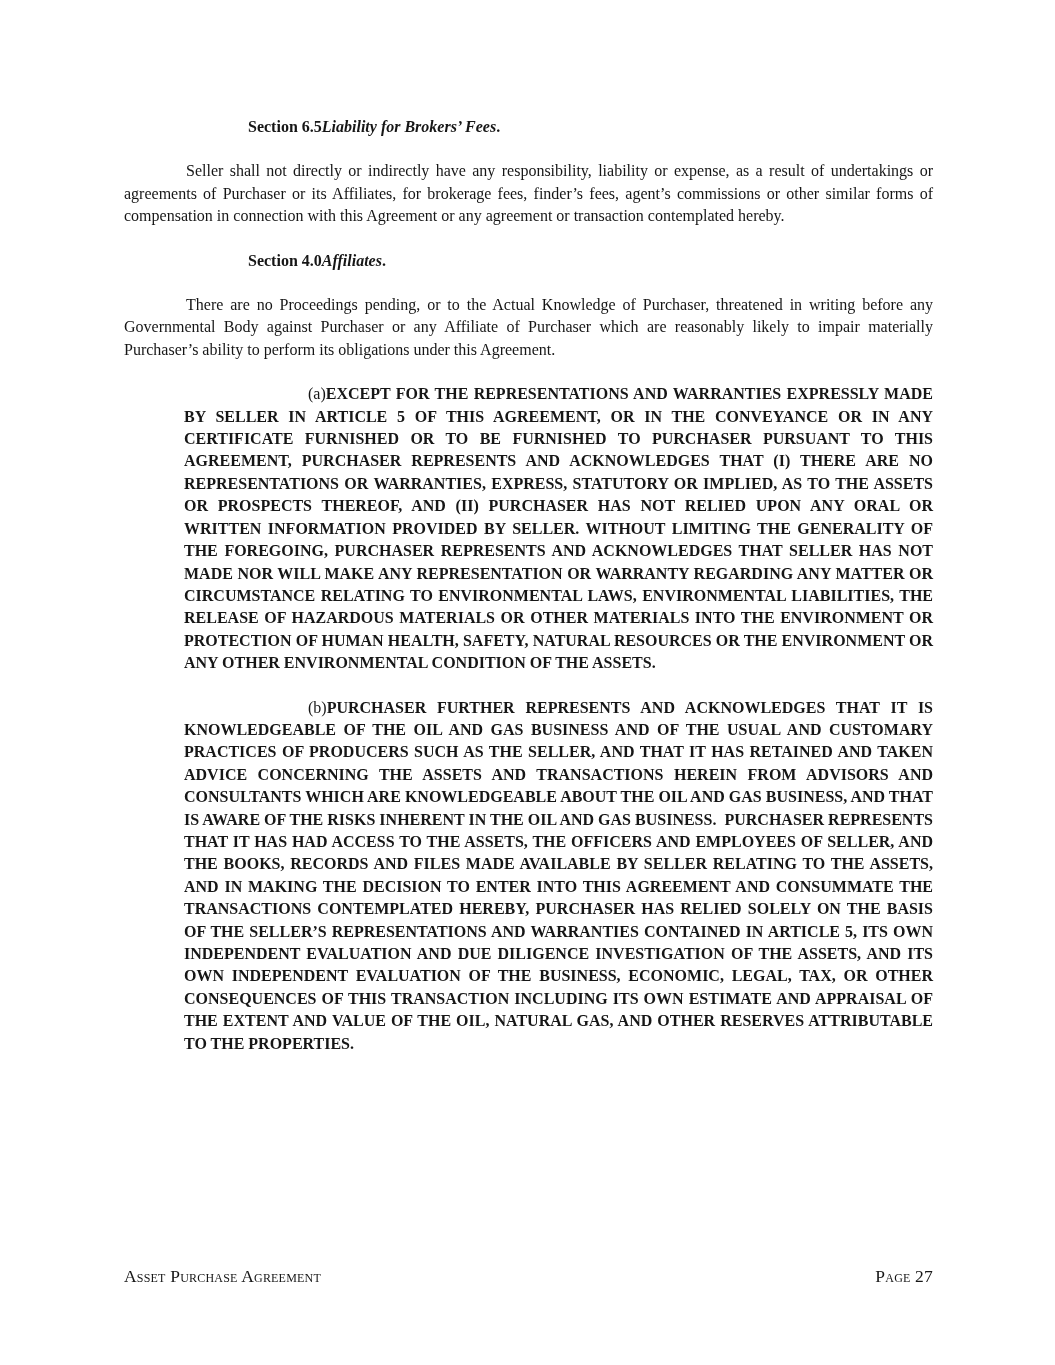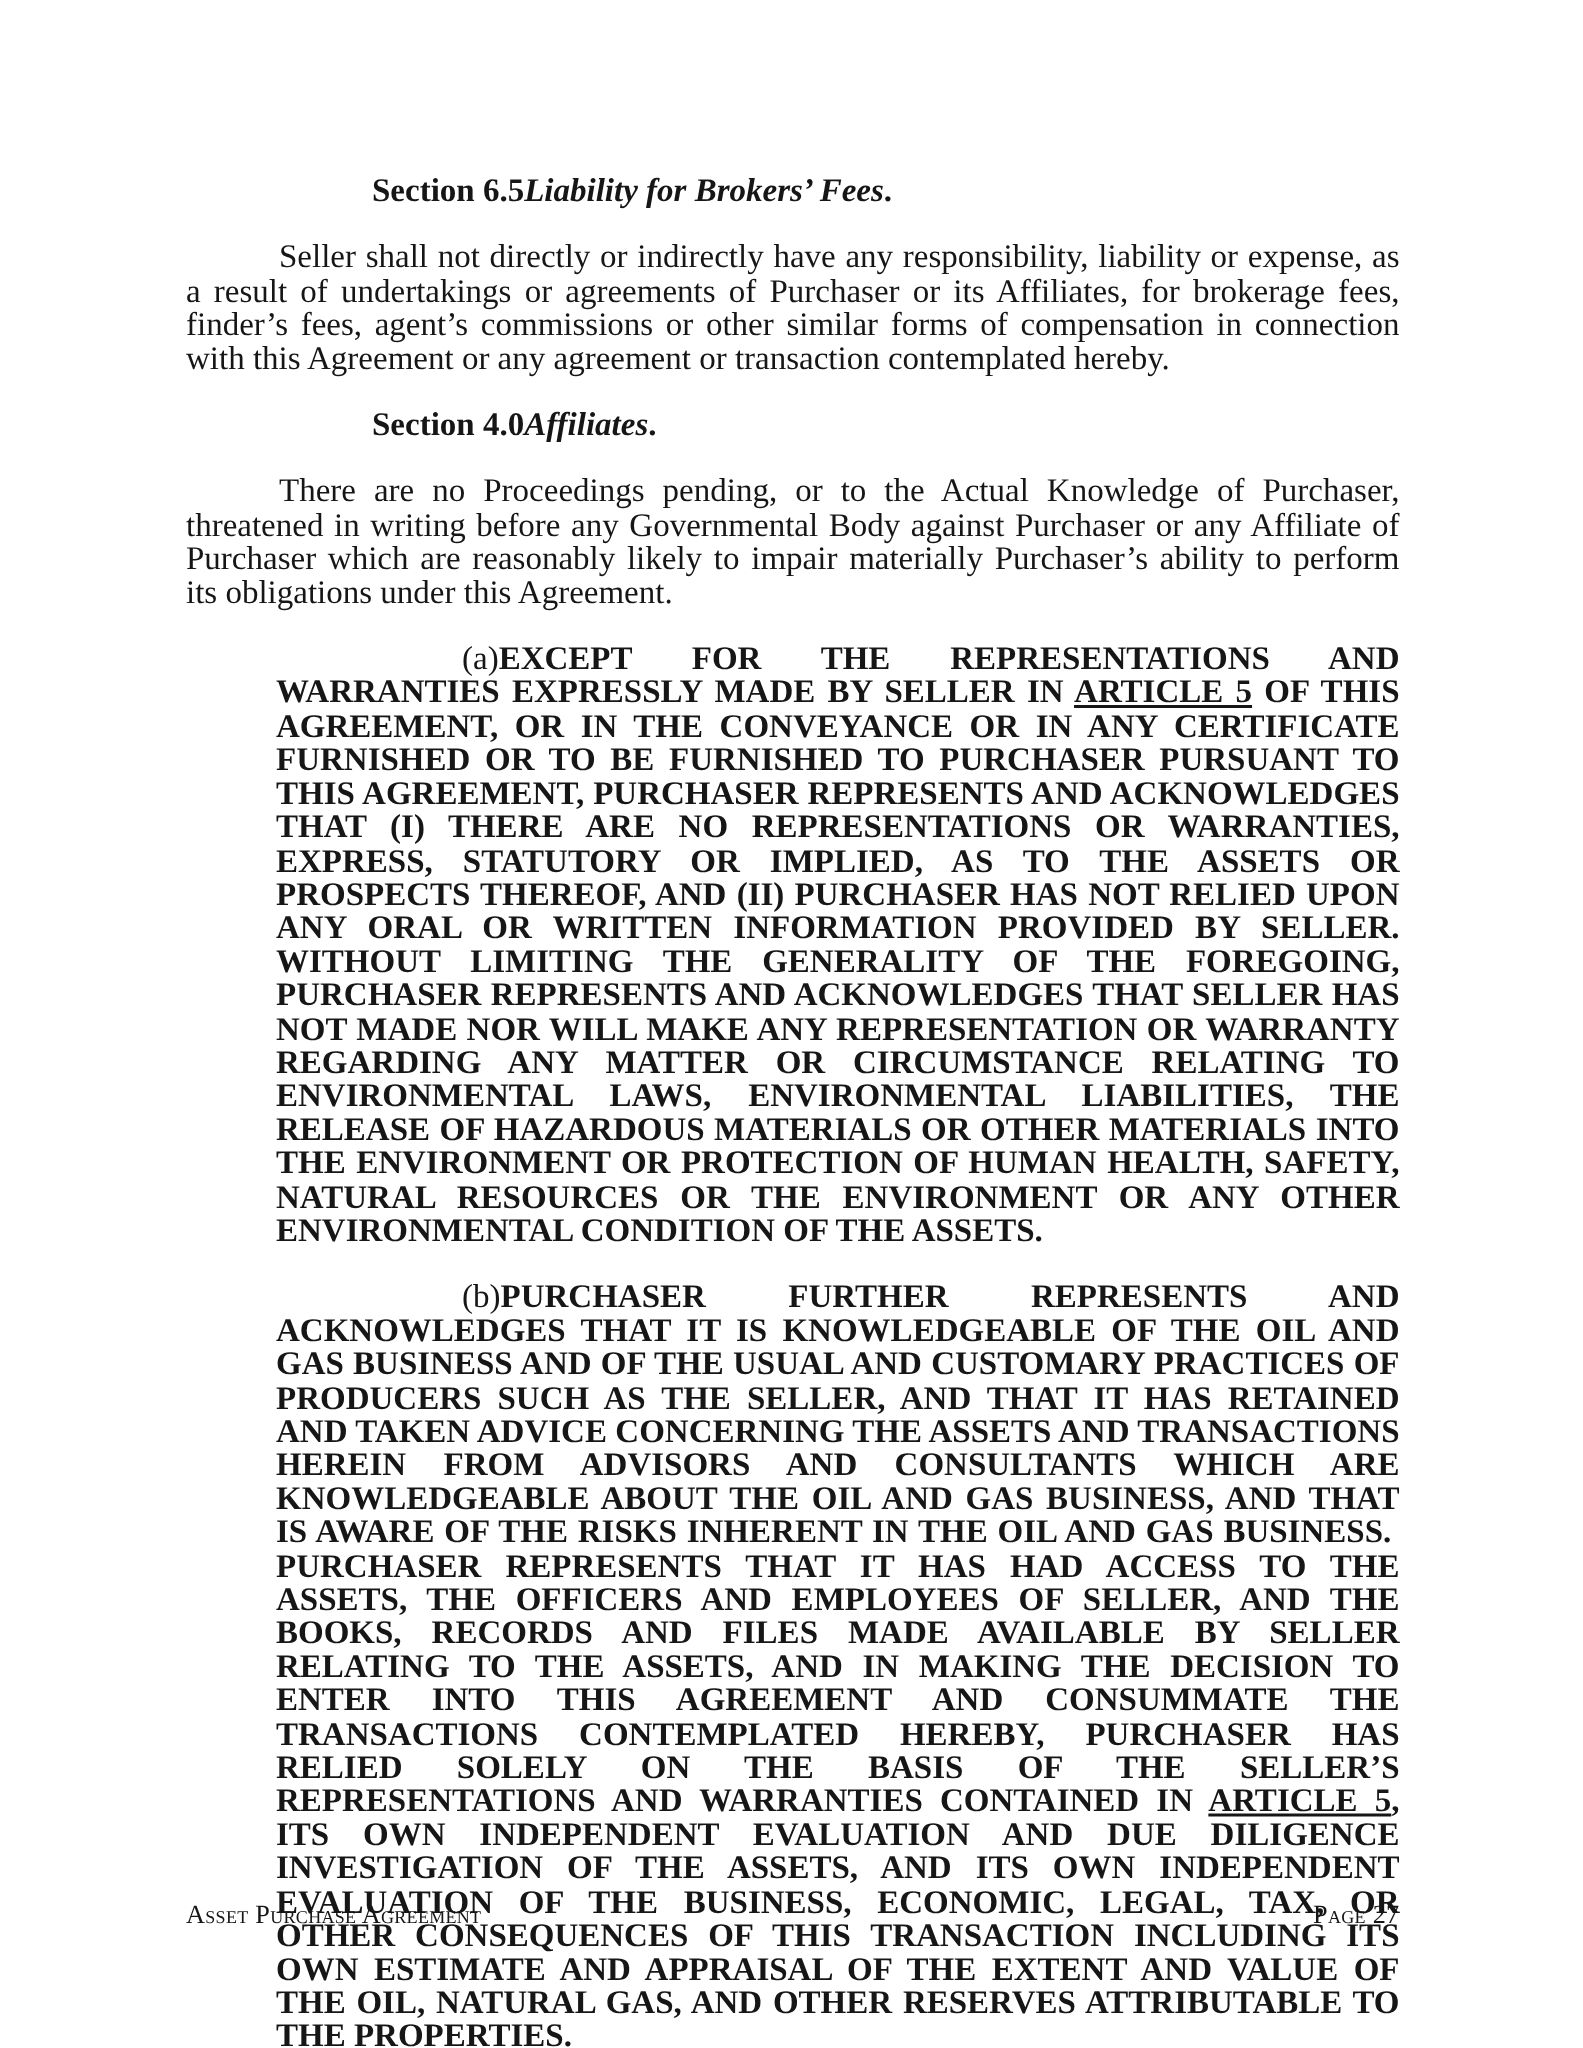--- a/index.html
+++ b/index.html
@@ -17,21 +17,21 @@
     overflow: hidden;
   }
   .content {
     position: absolute;
     left: 124px;
     top: 116px;
     width: 809px;
   }
   .content p {
     margin: 22px 0 0 0;
-    font-size: 22px;
+    font-size: 16px;
     line-height: 22.4px;
     text-align: justify;
     text-indent: 62px;
   }
   .content p:first-child {
     margin-top: 0;
   }
   .heading {
     font-weight: bold;
     text-align: left !important;
@@ -50,21 +50,20 @@
   .caps {
     font-weight: bold;
     margin-left: 60px !important;
   }
   .plabel {
     display: inline-block;
     min-width: 62px;
     font-weight: normal;
   }
   .uref {
-    text-decoration: underline;
     text-underline-offset: 2px;
   }
   .footer {
     position: absolute;
     left: 124px;
     top: 1266px;
     width: 809px;
     display: flex;
     justify-content: space-between;
     font-variant: small-caps;

